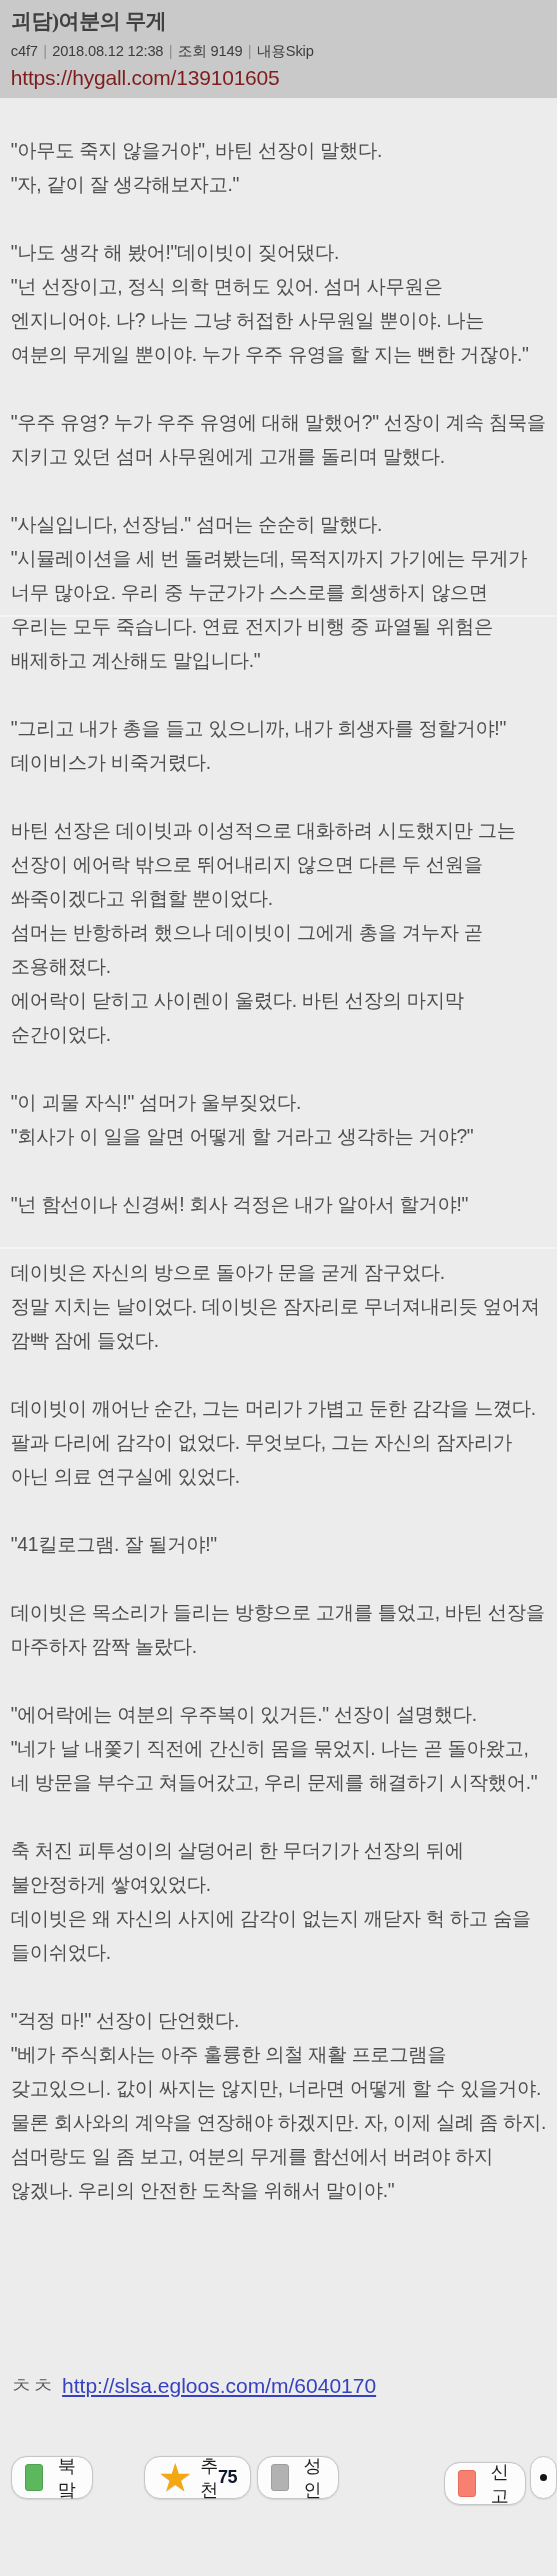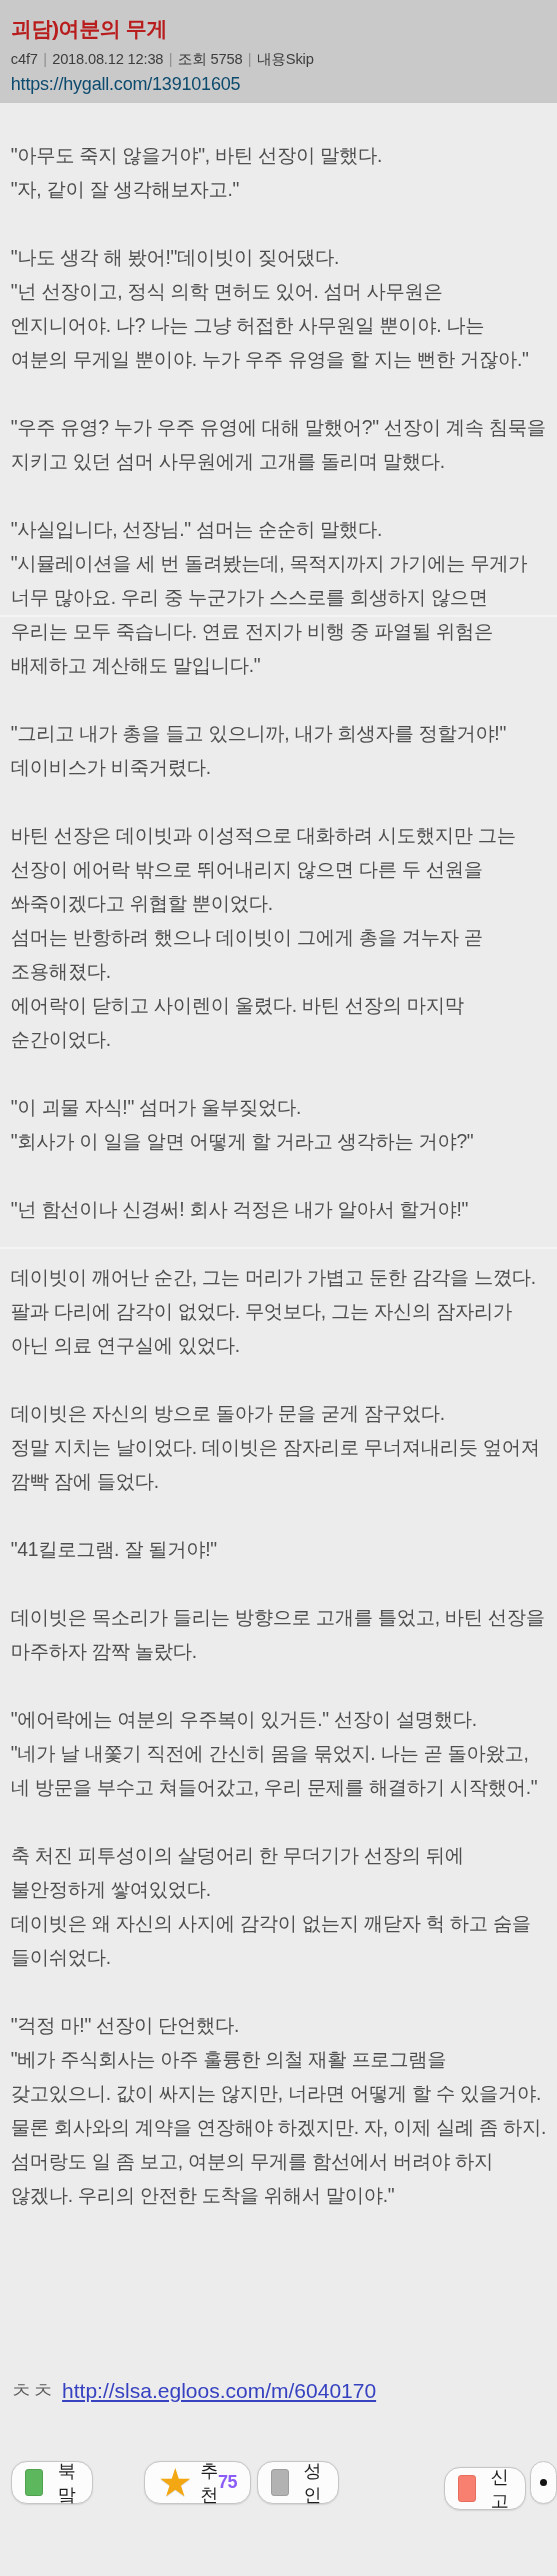--- a/index.html
+++ b/index.html
@@ -10,36 +10,37 @@
     -webkit-font-smoothing:antialiased;
   }
   .page{position:relative;width:557px;min-height:2576px;overflow:hidden;}
 
   
   .post-header{
     background:#c9c9c9;
     padding:7px 10.8px 7.7px 10.8px;
   }
   .post-title{
-    margin:8px 0 7px 0;
+    margin:0 0 7px 0;
     font-size:21px;
     font-weight:bold;
-    color:#b91c1c;
+    color:#404040;
     letter-spacing:-0.4px;
+    font-family:Liberation Serif, serif;
   }
   .post-meta{
     font-size:14.7px;
     color:#3d3d3d;
     letter-spacing:-0.2px;
   }
   .post-meta .sep{color:#8f8f8f;margin:0 5.4px;}
   .post-permalink{
     margin-top:5.4px;
-    font-size:18px;
-    color:#0c4a6e;
+    font-size:21px;
+    color:#7f1d1d;
     letter-spacing:-0.2px;
   }
 
   
   .content{
     padding:36px 10.8px 0 10.8px;
     font-size:19.3px;
     line-height:34px;
     color:#4e4e4e;
     letter-spacing:-0.3px;
@@ -100,21 +101,21 @@
   .sq-gray{background:#b2b2b2;border:0.8px solid #9d9d9d;}
   .sq-red{background:#f88070;border:0.8px solid #e66d5c;}
   .star-icon{
     font-size:34px;
     line-height:25.5px;
     color:#f2a713;
     margin-right:8.5px;
     text-shadow:0 0.8px 0 rgba(0,0,0,0.12);
   }
   .rec-count{
-    color:#8b5cf6;
+    color:#0f172a;
     font-weight:bold;
   }
   .btn-bookmark{margin-right:51px;}
   .btn-recommend{margin-right:5.4px;}
   .btn-adult{margin-right:105px;}
   .btn-report{margin-right:3.9px;margin-top:12px;}
   .btn-more{
     width:34px;
     padding:0;
     justify-content:center;
@@ -125,36 +126,36 @@
   }
 </style>
 </head>
 <body>
 
 <div class="page">
 
   <div class="post-header">
     <h1 class="post-title">괴담)여분의 무게</h1>
     <div class="post-meta">
-      <span>c4f7</span><span class="sep">|</span><span>2018.08.12 12:38</span><span class="sep">|</span><span>조회 5758</span><span class="sep">|</span><span>내용Skip</span>
+      <span>c4f7</span><span class="sep">|</span><span>2018.08.12 12:38</span><span class="sep">|</span><span>조회 9149</span><span class="sep">|</span><span>내용Skip</span>
     </div>
     <div class="post-permalink">https://hygall.com/139101605</div>
   </div>
 
   <div class="content" id="story">
       <p>"아무도 죽지 않을거야", 바틴 선장이 말했다.<br>"자, 같이 잘 생각해보자고."</p>
       <p>"나도 생각 해 봤어!"데이빗이 짖어댔다.<br>"넌 선장이고, 정식 의학 면허도 있어. 섬머 사무원은 엔지니어야. 나? 나는 그냥 허접한 사무원일 뿐이야. 나는 여분의 무게일 뿐이야. 누가 우주 유영을 할 지는 뻔한 거잖아."</p>
       <p>"우주 유영? 누가 우주 유영에 대해 말했어?" 선장이 계속 침묵을 지키고 있던 섬머 사무원에게 고개를 돌리며 말했다.</p>
       <p>"사실입니다, 선장님." 섬머는 순순히 말했다.<br>"시뮬레이션을 세 번 돌려봤는데, 목적지까지 가기에는 무게가 너무 많아요. 우리 중 누군가가 스스로를 희생하지 않으면 우리는 모두 죽습니다. 연료 전지가 비행 중 파열될 위험은 배제하고 계산해도 말입니다."</p>
       <p>"그리고 내가 총을 들고 있으니까, 내가 희생자를 정할거야!" 데이비스가 비죽거렸다.</p>
       <p>바틴 선장은 데이빗과 이성적으로 대화하려 시도했지만 그는 선장이 에어락 밖으로 뛰어내리지 않으면 다른 두 선원을 쏴죽이겠다고 위협할 뿐이었다.<br>섬머는 반항하려 했으나 데이빗이 그에게 총을 겨누자 곧 조용해졌다.<br>에어락이 닫히고 사이렌이 울렸다. 바틴 선장의 마지막 순간이었다.</p>
       <p>"이 괴물 자식!" 섬머가 울부짖었다.<br>"회사가 이 일을 알면 어떻게 할 거라고 생각하는 거야?"</p>
       <p>"넌 함선이나 신경써! 회사 걱정은 내가 알아서 할거야!"</p>
+      <p>데이빗은 자신의 방으로 돌아가 문을 굳게 잠구었다.<br>정말 지치는 날이었다. 데이빗은 잠자리로 무너져내리듯 엎어져 깜빡 잠에 들었다.</p>
       <p>데이빗이 깨어난 순간, 그는 머리가 가볍고 둔한 감각을 느꼈다. 팔과 다리에 감각이 없었다. 무엇보다, 그는 자신의 잠자리가 아닌 의료 연구실에 있었다.</p>
-      <p>데이빗은 자신의 방으로 돌아가 문을 굳게 잠구었다.<br>정말 지치는 날이었다. 데이빗은 잠자리로 무너져내리듯 엎어져 깜빡 잠에 들었다.</p>
       <p>"41킬로그램. 잘 될거야!"</p>
       <p>데이빗은 목소리가 들리는 방향으로 고개를 틀었고, 바틴 선장을 마주하자 깜짝 놀랐다.</p>
       <p>"에어락에는 여분의 우주복이 있거든." 선장이 설명했다.<br>"네가 날 내쫓기 직전에 간신히 몸을 묶었지. 나는 곧 돌아왔고, 네 방문을 부수고 쳐들어갔고, 우리 문제를 해결하기 시작했어."</p>
       <p>축 처진 피투성이의 살덩어리 한 무더기가 선장의 뒤에 불안정하게 쌓여있었다.<br>데이빗은 왜 자신의 사지에 감각이 없는지 깨닫자 헉 하고 숨을 들이쉬었다.</p>
       <p>"걱정 마!" 선장이 단언했다.<br>"베가 주식회사는 아주 훌륭한 의철 재활 프로그램을 갖고있으니. 값이 싸지는 않지만, 너라면 어떻게 할 수 있을거야. 물론 회사와의 계약을 연장해야 하겠지만. 자, 이제 실례 좀 하지. 섬머랑도 일 좀 보고, 여분의 무게를 함선에서 버려야 하지 않겠나. 우리의 안전한 도착을 위해서 말이야."</p>
     </div>
 
   <div class="seam" style="top:615px;"></div>
   <div class="seam" style="top:1247px;"></div>
 

